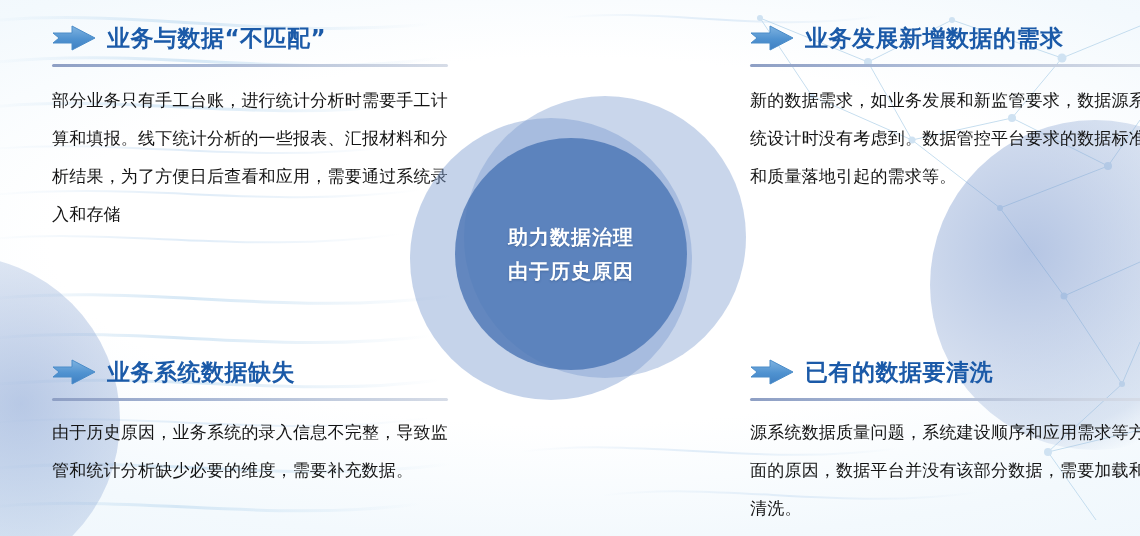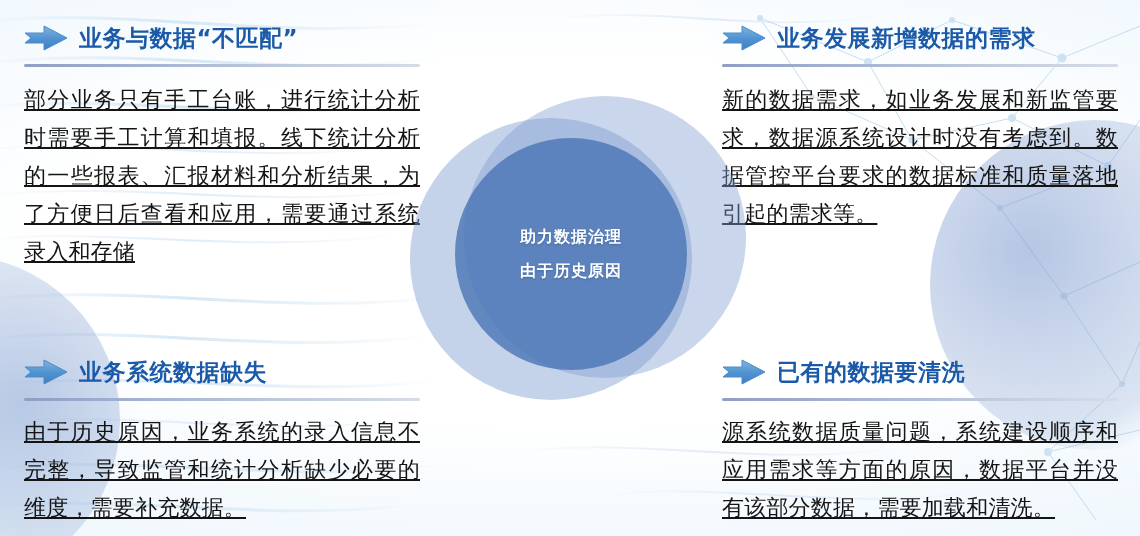--- a/index.html
+++ b/index.html
@@ -24,45 +24,44 @@
     pointer-events:none;
   }
   .arc-left{
     position:absolute;left:-210px;top:255px;width:330px;height:330px;
     border-radius:50%;
     background:radial-gradient(circle at 70% 45%, rgba(120,150,205,0.50), rgba(160,185,220,0.26) 62%, rgba(190,210,235,0.0) 74%);
     pointer-events:none;
   }
 
   
-  .block{position:absolute;}
+  .block{position:absolute;margin-left:28px;}
   .blk-tl{left:24px; top:18px;  width:396px;}
   .blk-tr{left:722px;top:18px;  width:396px;}
   .blk-bl{left:24px; top:352px; width:396px;}
   .blk-br{left:722px;top:352px; width:396px;}
 
   .head{display:flex;align-items:center;gap:11px;height:40px;}
   .arrow-icon{flex:0 0 auto;width:44px;height:26px;display:block;}
   .title{
     font-size:23px;font-weight:bold;color:#1b5aa8;letter-spacing:.5px;
     white-space:nowrap;line-height:1;
     font-family:"DejaVu Sans","Liberation Sans",sans-serif;
   }
   .rule{
     height:3px;margin-top:6px;width:100%;
     background:linear-gradient(90deg,#8e9fc4 0%,#a7b6d4 35%,#c2ccde 70%,#d6dce7 100%);
     border-radius:2px;
   }
   .body-text{
     margin-top:14px;
-    font-size:22px;line-height:38px;color:#141414;
+    font-size:17px;line-height:38px;color:#141414;
     font-family:"DejaVu Sans","Liberation Sans",sans-serif;
     text-align:justify;text-justify:inter-ideograph;
     letter-spacing:.2px;
-    text-decoration:underline;
   }
   .blk-bl .body-text,.blk-br .body-text{margin-top:12px;}
 
   
   .center{
     position:absolute;left:410px;top:90px;width:320px;height:320px;
   }
   .circ{position:absolute;border-radius:50%;}
   .circ-a{ 
     left:0px;top:28px;width:282px;height:282px;
@@ -72,21 +71,21 @@
     left:54px;top:6px;width:282px;height:282px;
     background:rgba(126,158,208,0.42);
   }
   .circ-c{ 
     left:45px;top:48px;width:232px;height:232px;
     background:rgba(74,116,180,0.80);
   }
   .center-text{
     position:absolute;left:45px;top:48px;width:232px;height:232px;
     display:flex;flex-direction:column;align-items:center;justify-content:center;
-    color:#ffffff;font-weight:bold;font-size:16px;line-height:34px;
+    color:#ffffff;font-weight:bold;font-size:20px;line-height:34px;
     font-family:"DejaVu Sans","Liberation Sans",sans-serif;
     text-align:center;letter-spacing:1px;
     text-shadow:0 1px 2px rgba(30,60,110,0.35);
   }
   .center-text span{display:block;white-space:nowrap;}
 </style>
 </head>
 <body>
 
 <div class="stage">

